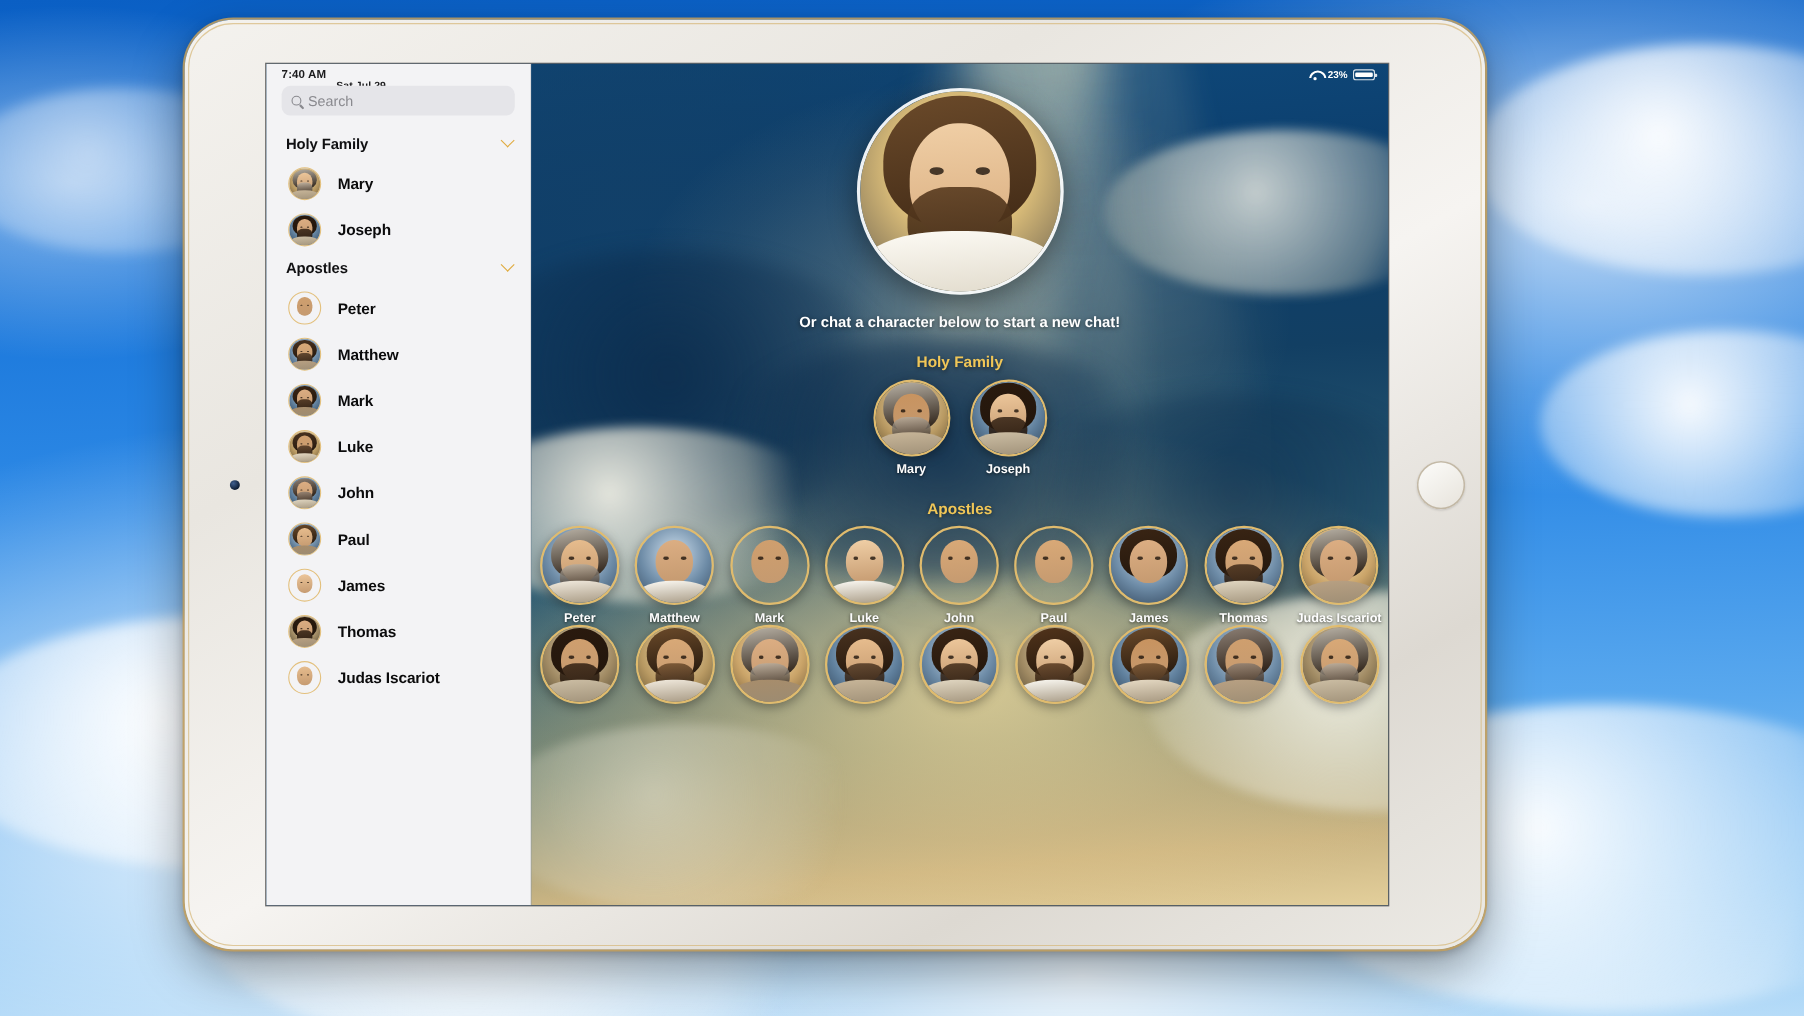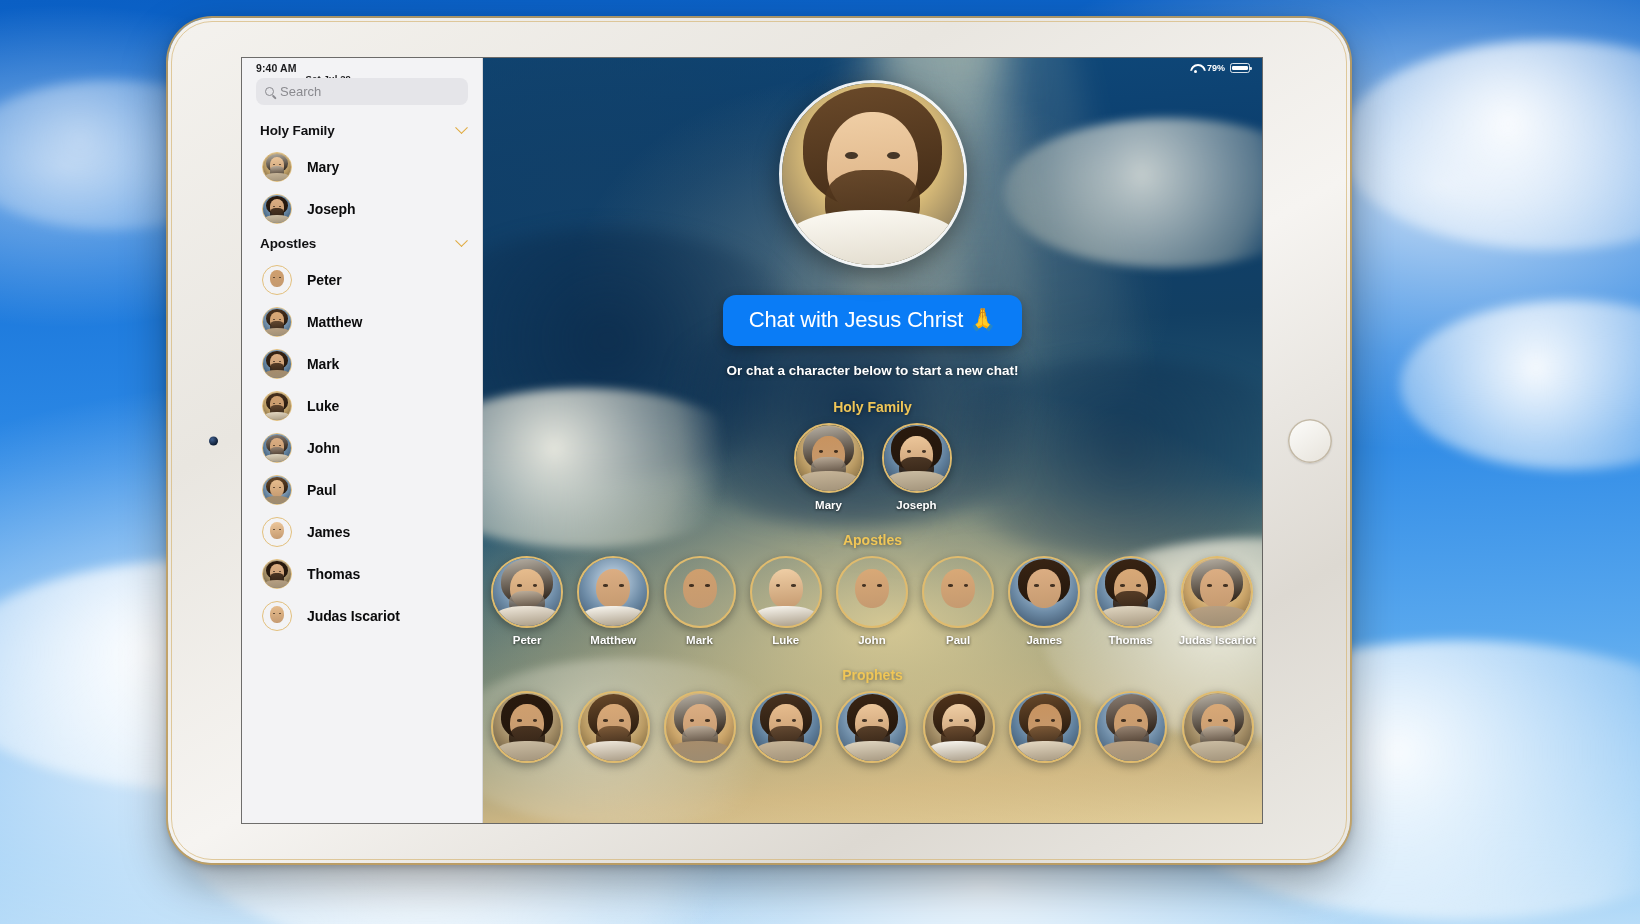--- a/index.html
+++ b/index.html
@@ -446,21 +446,21 @@
   <div class="ipad">
     <div class="ipad-inner-ring"></div>
     <div class="front-cam"></div>
     <div class="home-button"></div>
 
     <div class="screen">
 
       <aside class="sidebar">
 
         <div class="statusbar">
-          <span>9:40 AM</span>
+          <span>7:40 AM</span>
           <span class="sb-date">Sat Jul 29</span>
         </div>
 
 
         <div class="search-wrap">
           <div class="search-box">
             <span class="search-icon"></span>
             <input class="search-input" type="text" placeholder="Search" style="">
           </div>
         </div>
@@ -637,39 +637,38 @@
         <div class="dark-cloud" style="left:-90px;  top:170px; width:430px; height:250px;"></div>
         <div class="dark-cloud" style="left:160px;  top:250px; width:420px; height:220px;"></div>
         <div class="dark-cloud" style="left:440px;  top:300px; width:400px; height:200px; opacity:.7;"></div>
         <div class="mcloud" style="left:-80px;  top:330px; width:360px; height:160px;"></div>
         <div class="mcloud" style="left:520px;  top:60px;  width:330px; height:150px; opacity:.85;"></div>
         <div class="mcloud" style="left:560px;  top:480px; width:420px; height:200px;"></div>
         <div class="mcloud" style="left:-40px;  top:600px; width:360px; height:170px; opacity:.5;"></div>
 
         <div class="m-statusbar">
           <span class="wifi-icon"></span>
-          <span>79%</span>
+          <span>23%</span>
           <span class="battery-icon"></span>
         </div>
 
         <div class="main-scroll">
 
           <div class="hero-avatar">
             <div class="face">
               <div class="bg" style="background:radial-gradient(circle at 50% 38%, #ffe9ae 0%, #e8c87e 38%, #9d8a62 72%, #5d5a52 100%);"></div>
               <div class="hair" style="background:linear-gradient(170deg,#6b4a2a,#412a16);"></div>
               <div class="skin" style="background:linear-gradient(175deg,#f0cfa6,#d9ad7f);"></div>
               <div class="eyeL"></div>
                 <div class="eyeR"></div>
               <div class="beard" style="background:linear-gradient(175deg,rgba(90,60,32,.9),rgba(62,40,20,.95));"></div>
               <div class="robe" style="background:linear-gradient(175deg,#fdfbf5,#ddd6c6);"></div>
             </div>
           </div>
 
-          <button class="chat-cta">Chat with Jesus Christ 🙏</button>
 
           <div class="pick-hint">Or chat a character below to start a new chat!</div>
 
           <div id="main-sections">
               <div class="section-title">Holy Family</div>
               <div class="row-people">
                 <div class="person">
                   <span class="person-avatar">
                     <div class="face">
                       <div class="bg" style="background:radial-gradient(circle at 50% 35%, #f6e2b8 0%, #b99a63 55%, #5c4b2c 100%)"></div>
@@ -813,21 +812,20 @@
                       <div class="hair" style="background:linear-gradient(170deg,#b9b2a6,#22160c);"></div>
                       <div class="skin" style="background:linear-gradient(175deg,#dcae83,#c59a70);"></div>
                       <div class="eyeL"></div>
                       <div class="eyeR"></div>
                       <div class="robe" style="background:linear-gradient(175deg,#b9a183,#9a8b73);"></div>
                     </div>
                   </span>
                   <span class="person-name">Judas Iscariot</span>
                 </div>
               </div>
-              <div class="section-title">Prophets</div>
               <div class="row-people row-prophets">
                 <div class="person">
                   <span class="person-avatar">
                     <div class="face">
                       <div class="bg" style="background:radial-gradient(circle at 50% 35%, #e8d9bd 0%, #a08a63 55%, #4b4230 100%)"></div>
                       <div class="hair" style="background:linear-gradient(170deg,#2a1a0e,#22160c);"></div>
                       <div class="skin" style="background:linear-gradient(175deg,#cf9f6e,#c59a70);"></div>
                       <div class="eyeL"></div>
                       <div class="eyeR"></div>
                       <div class="beard" style="background:linear-gradient(175deg,#2a1a0ecc,#24170dEE);"></div>

